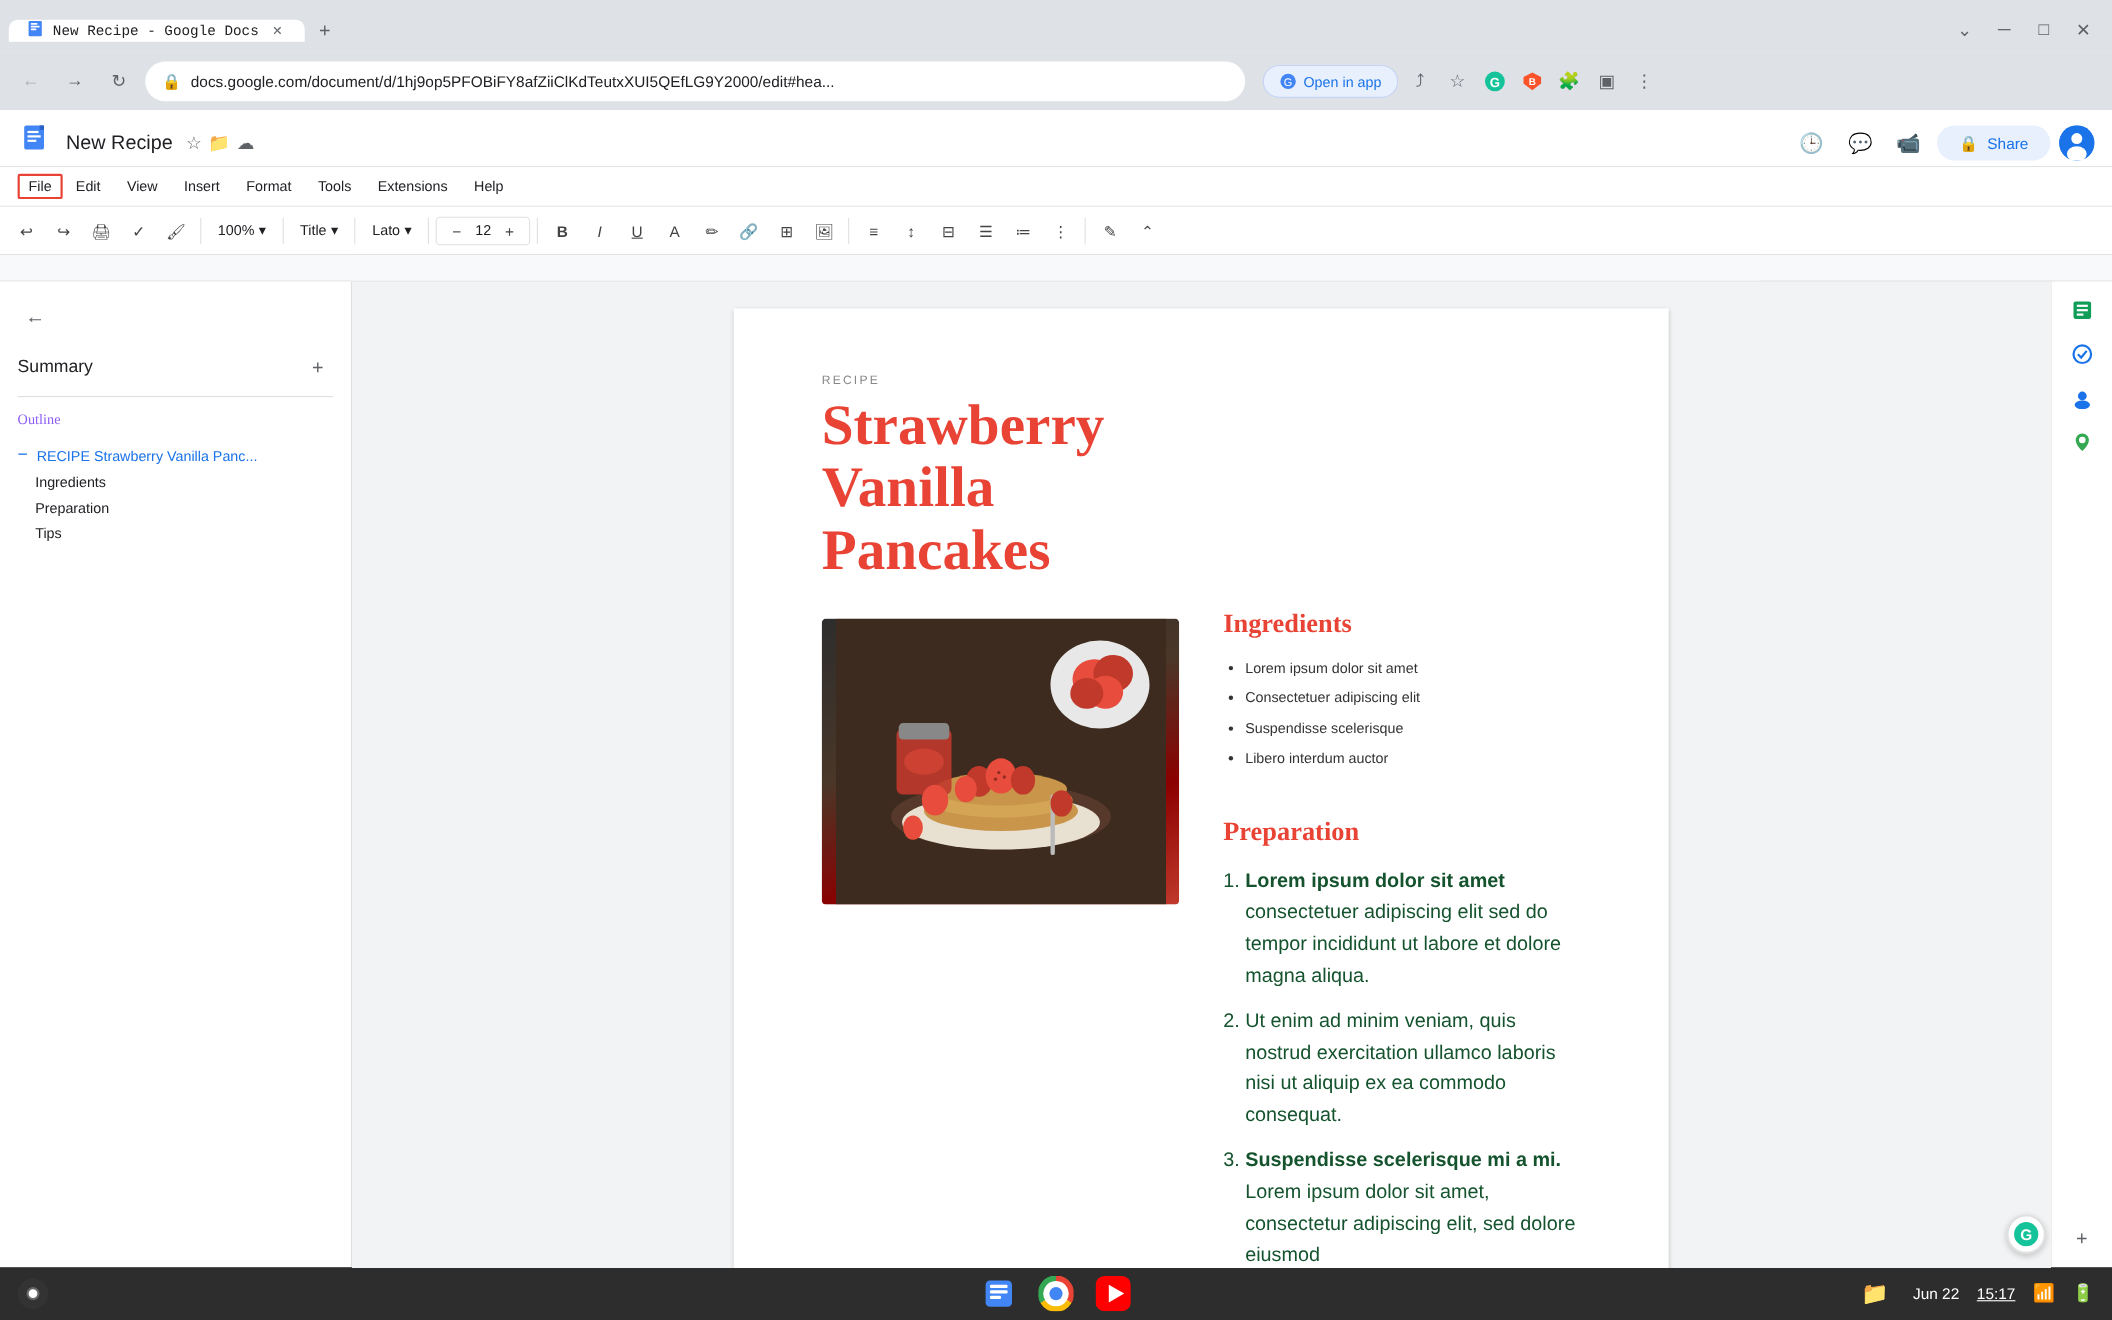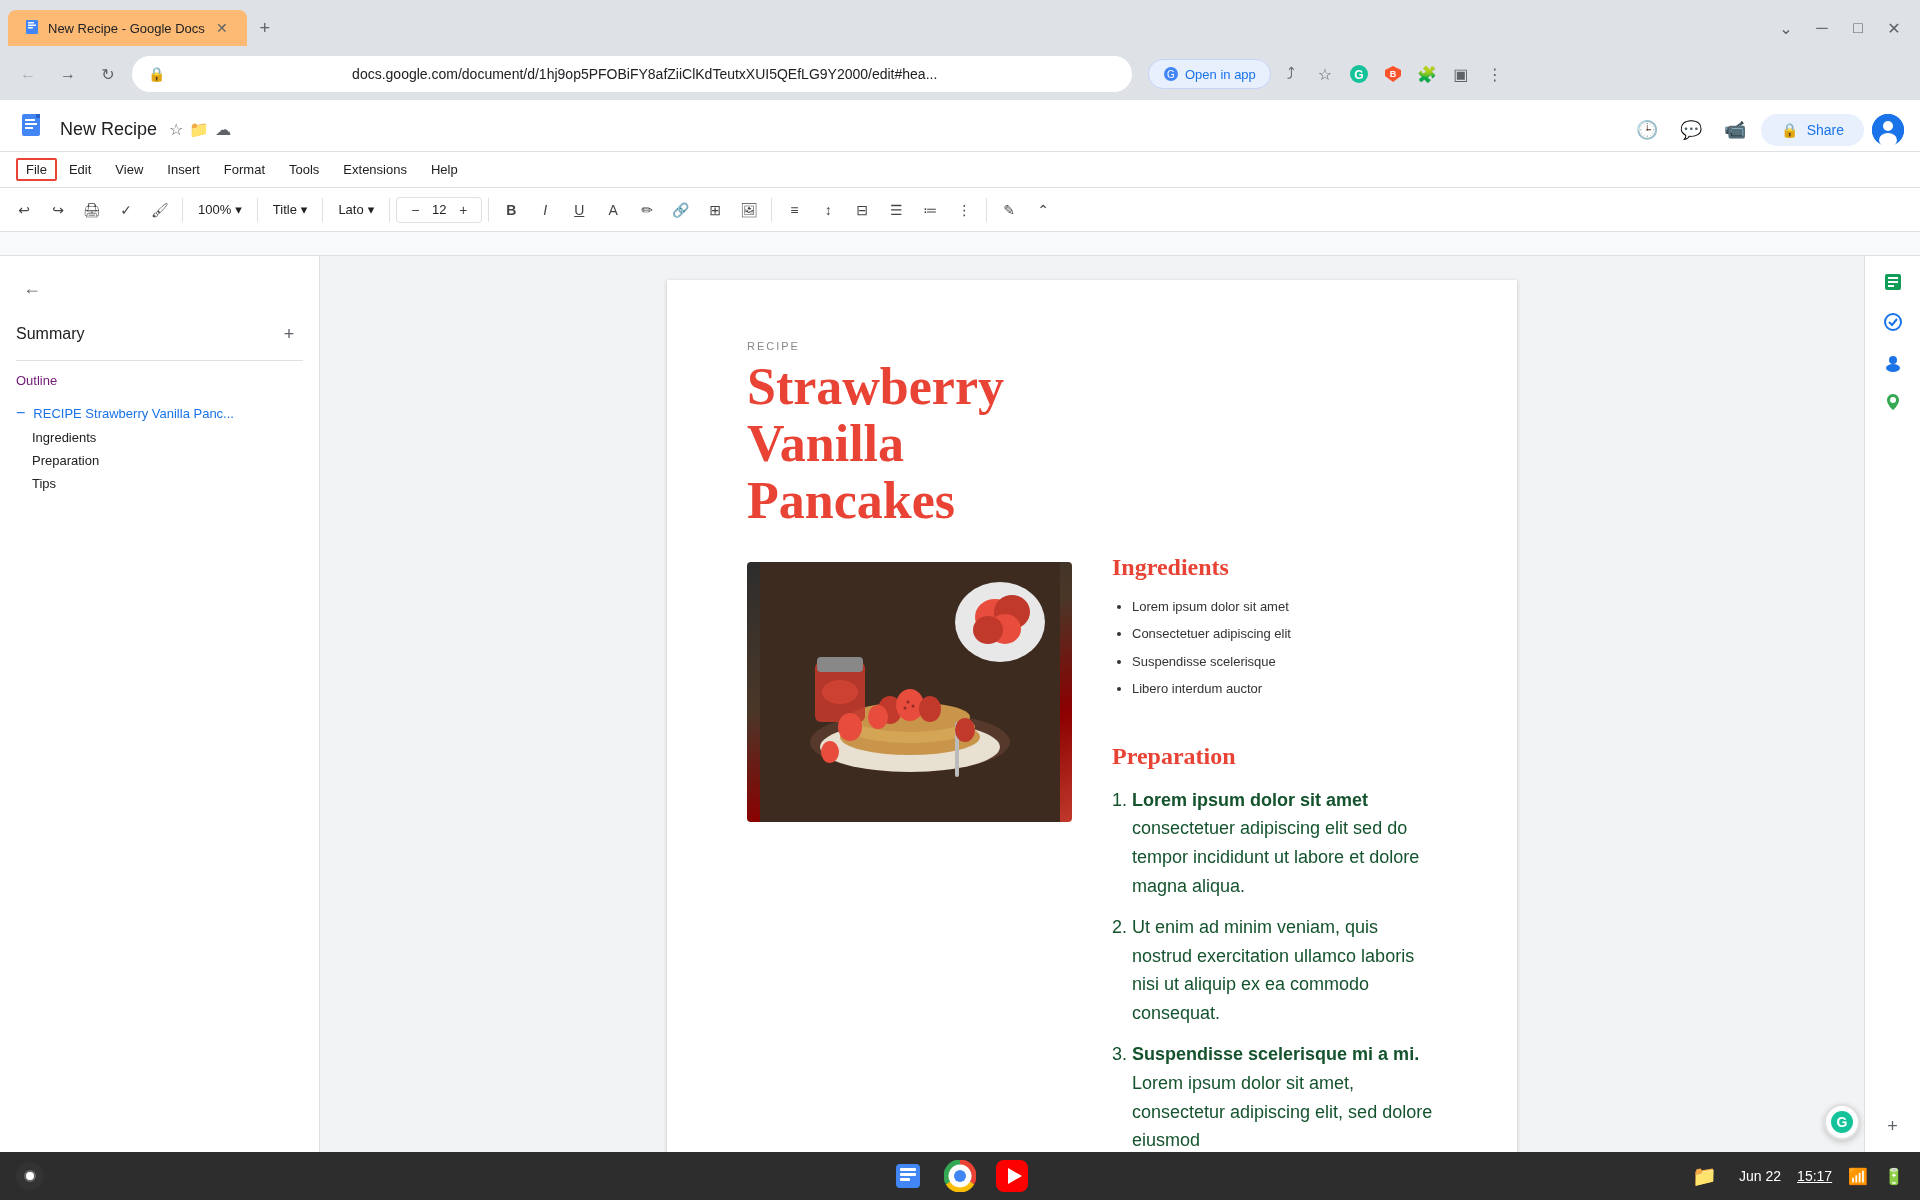--- a/index.html
+++ b/index.html
@@ -1,34 +1,34 @@
 <!DOCTYPE html>
 <html><head>
   <meta charset="utf-8">
   <style>
     * { margin: 0; padding: 0; box-sizing: border-box; }
     body { width: 1920px; height: 1200px; overflow: hidden; font-family: Arial, sans-serif; background: #f1f3f4; }
 
     
     .tab-bar { display: flex; align-items: center; padding: 8px 0 0 8px; background: #dee1e6; height: 48px; }
-    .tab { display: flex; align-items: center; background: #fdba74; border-radius: 8px 8px 0 0; padding: 0 16px; height: 36px; gap: 8px; min-width: 200px; max-width: 280px; }
+    .tab { display: flex; align-items: center; background: #ffffff; border-radius: 8px 8px 0 0; padding: 0 16px; height: 20px; gap: 8px; min-width: 200px; max-width: 280px; font-family: Liberation Mono, monospace; }
     .tab-favicon { color: #4285f4; font-size: 14px; }
     .tab-title { font-size: 13px; color: #202124; flex: 1; white-space: nowrap; overflow: hidden; text-overflow: ellipsis; }
     .tab-close { color: #5f6368; cursor: pointer; font-size: 14px; width: 18px; height: 18px; display: flex; align-items: center; justify-content: center; border-radius: 50%; }
     .new-tab-btn { width: 28px; height: 28px; display: flex; align-items: center; justify-content: center; border-radius: 50%; color: #5f6368; margin-left: 4px; font-size: 18px; cursor: pointer; }
     .tab-bar-right { margin-left: auto; display: flex; align-items: center; gap: 8px; padding-right: 12px; }
     .tab-bar-icon { width: 28px; height: 28px; display: flex; align-items: center; justify-content: center; color: #5f6368; cursor: pointer; border-radius: 50%; font-size: 16px; }
 
     
     .address-bar { display: flex; align-items: center; padding: 6px 12px; background: #dee1e6; height: 52px; gap: 8px; }
     .nav-btn { width: 32px; height: 32px; border-radius: 50%; display: flex; align-items: center; justify-content: center; color: #5f6368; cursor: pointer; font-size: 16px; }
     .nav-btn.disabled { color: #adb0b5; cursor: default; }
     .url-bar { flex: 1; display: flex; align-items: center; background: white; border-radius: 24px; padding: 6px 16px; gap: 8px; height: 36px; max-width: 1000px; }
     .lock-icon { color: #5f6368; font-size: 14px; }
-    .url-text { font-size: 14px; color: #202124; flex: 1; text-align: center; }
+    .url-text { font-size: 14px; color: #202124; flex: 1; }
     .address-bar-right { display: flex; align-items: center; gap: 6px; margin-left: 8px; }
     .open-in-app-btn { display: flex; align-items: center; gap: 6px; padding: 6px 14px; background: #e8f0fe; border-radius: 20px; font-size: 13px; color: #1a73e8; cursor: pointer; border: 1px solid #c5d4f6; }
     .addr-icon { width: 28px; height: 28px; border-radius: 50%; display: flex; align-items: center; justify-content: center; color: #5f6368; cursor: pointer; font-size: 16px; }
 
     
     .docs-toolbar-top { background: white; padding: 8px 16px 0; display: flex; align-items: center; gap: 8px; height: 52px; border-bottom: 1px solid #e0e0e0; }
     .docs-title { font-size: 18px; color: #202124; font-family: Arial, sans-serif; }
     .docs-title-icons { display: flex; align-items: center; gap: 6px; margin-left: 4px; }
     .title-icon { color: #5f6368; font-size: 16px; cursor: pointer; }
     .docs-top-right { margin-left: auto; display: flex; align-items: center; gap: 8px; }
@@ -58,21 +58,21 @@
     .main-area { display: flex; height: calc(1200px - 48px - 52px - 52px - 36px - 44px - 24px - 48px); }
 
     
     .left-panel { width: 320px; background: white; border-right: 1px solid #e0e0e0; flex-shrink: 0; padding: 16px; }
     .panel-back { display: flex; align-items: center; margin-bottom: 16px; }
     .back-btn { width: 32px; height: 32px; border-radius: 50%; display: flex; align-items: center; justify-content: center; color: #5f6368; cursor: pointer; font-size: 18px; }
     .summary-header { display: flex; align-items: center; justify-content: space-between; margin-bottom: 8px; }
     .summary-title { font-size: 16px; color: #202124; font-weight: 400; }
     .add-btn { width: 28px; height: 28px; border-radius: 50%; display: flex; align-items: center; justify-content: center; color: #5f6368; cursor: pointer; font-size: 18px; }
     .divider { height: 1px; background: #e0e0e0; margin: 12px 0; }
-    .outline-label { font-size: 13px; color: #701a75; margin-bottom: 12px; }
+    .outline-label { font-size: 13px; color: #8b5cf6; margin-bottom: 12px; font-family: Liberation Serif, serif; }
     .outline-item { padding: 4px 0; font-size: 13px; cursor: pointer; display: flex; align-items: center; gap: 8px; }
     .outline-item.active { color: #1a73e8; }
     .outline-item.heading2 { font-size: 13px; color: #202124; padding-left: 16px; }
     .outline-dash { color: #1a73e8; font-size: 16px; }
 
     
     .doc-area { flex: 1; background: #f1f3f4; overflow-y: auto; padding: 24px; display: flex; justify-content: center; }
     .doc-page { background: white; width: 850px; min-height: 900px; padding: 60px 80px; box-shadow: 0 1px 4px rgba(0,0,0,0.2); position: relative; }
 
     

